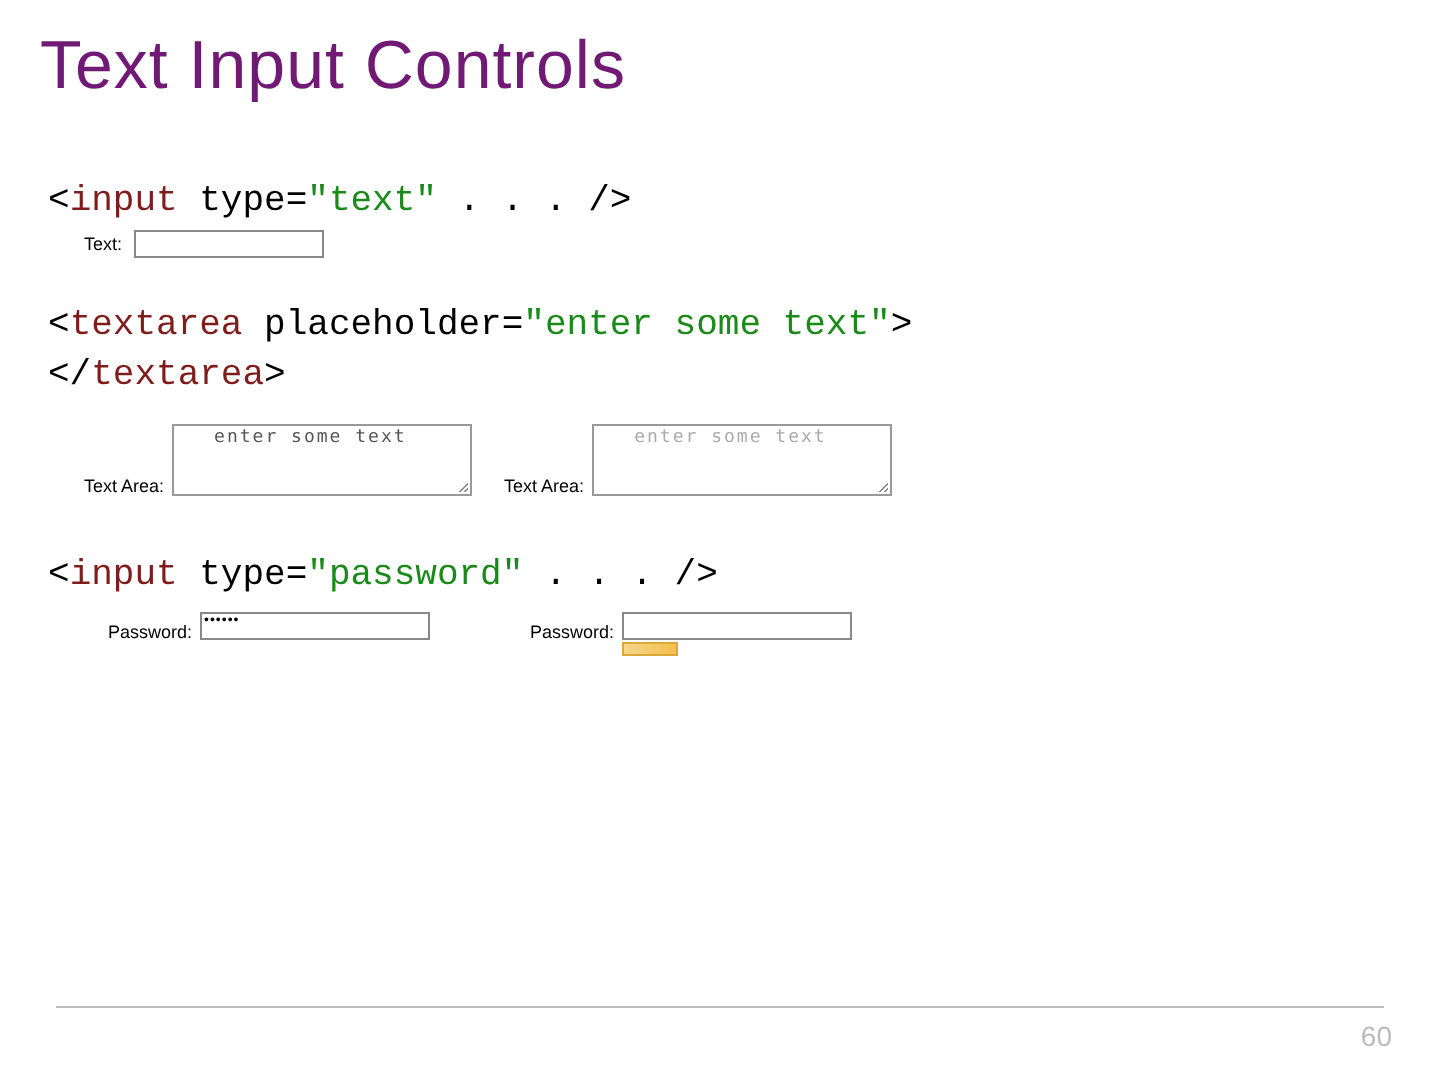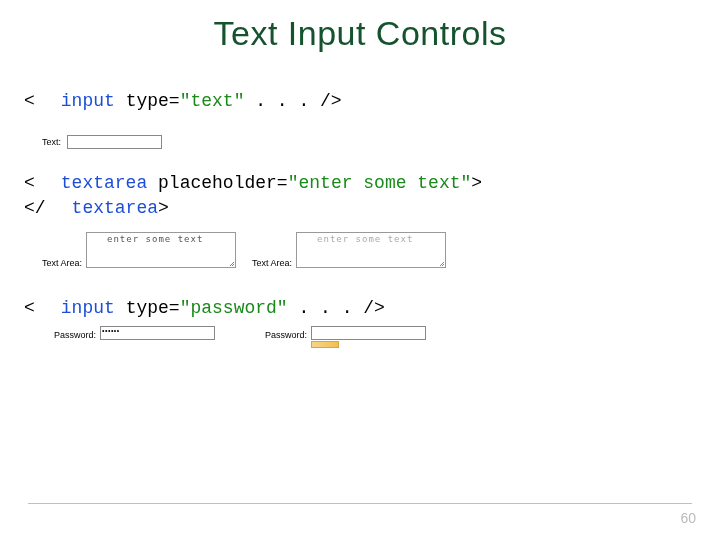--- a/index.html
+++ b/index.html
@@ -9,50 +9,50 @@
     background: #fff;
     font-family: Arial, Helvetica, sans-serif;
     overflow: hidden;
   }
   .slide {
     position: relative;
     width: 720px; height: 540px;
     padding: 10px 20px 0 20px;
   }
   .title {
-    text-align: center;
+    text-align: left;
     font-size: 34px;
     font-weight: 400;
-    color: #14532d;
+    color: #701a75;
     margin: 4px 0 0 0;
     letter-spacing: 0.5px;
   }
   .subtitle {
     text-align: center;
     font-size: 13px;
     font-weight: bold;
     color: #000;
     margin-top: 6px;
   }
 
   .code {
     font-family: Consolas, "Courier New", monospace;
     font-size: 18px;
     line-height: 1.35;
     white-space: pre;
   }
-  .tag-name { color: #1d4ed8; margin-left: 26px; } 
+  .tag-name { color: #7f1d1d; } 
   .attr-val { color: #1a8a1a; } 
 
   .sec-input { margin-top: 36px; margin-left: 4px; }
 
   .demo-row {
     display: flex;
     align-items: center;
-    margin-top: 22px;
+    margin-top: 2px;
     margin-left: 18px;
     gap: 6px;
   }
   .tiny-label {
     font-size: 9px;
     color: #000;
   }
   .text-field {
     width: 95px; height: 14px;
     border: 1px solid #888;

